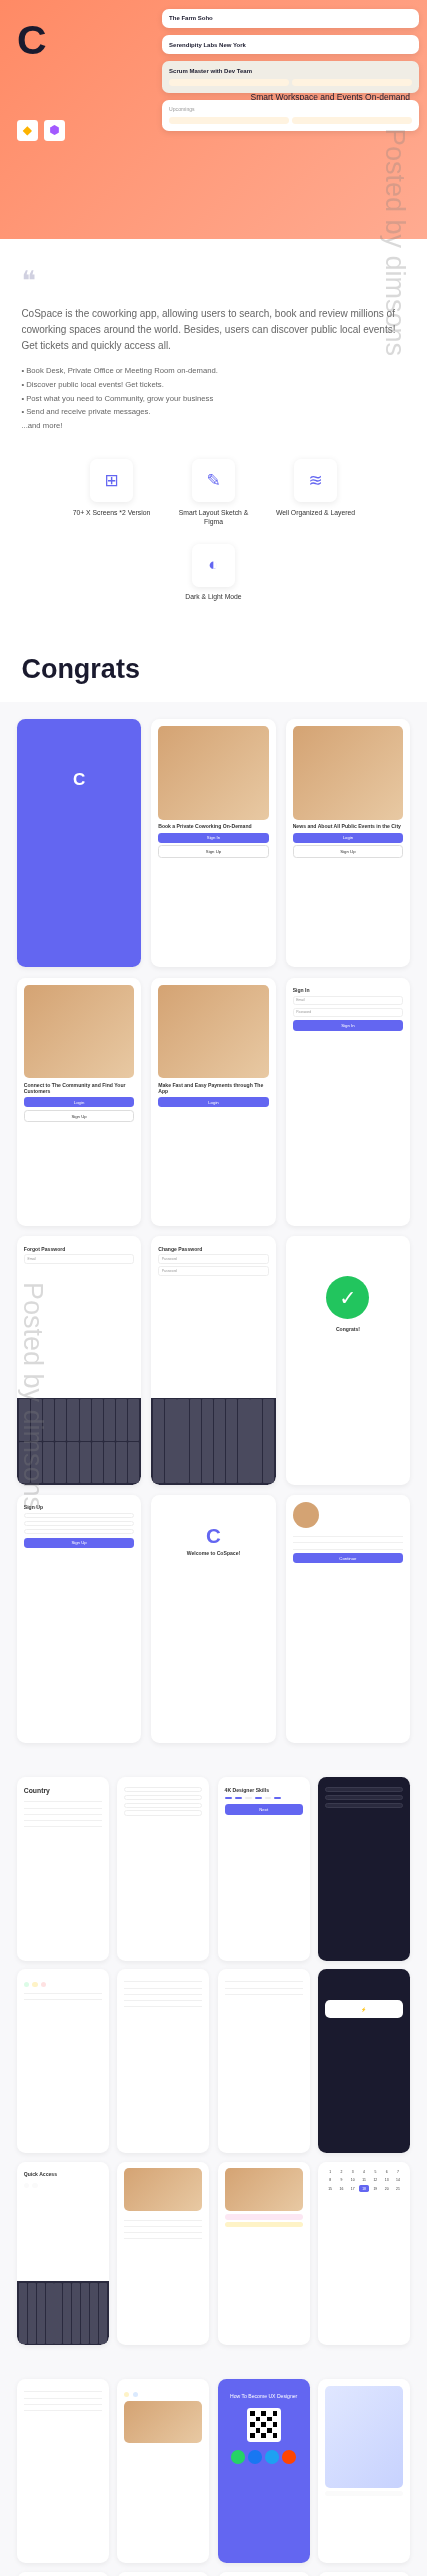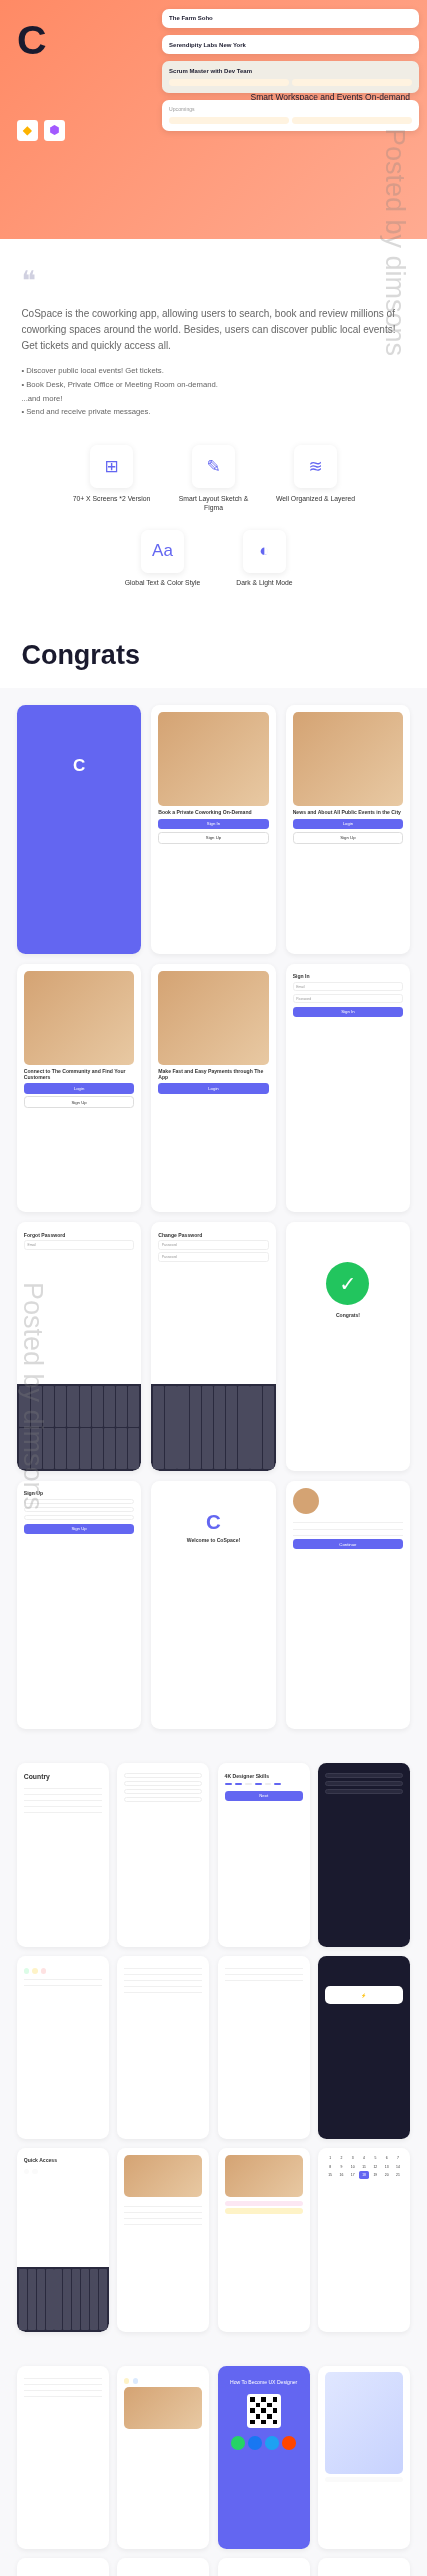--- a/index.html
+++ b/index.html
@@ -99,41 +99,38 @@
         <div class="mini-card"></div>
       </div>
     </div>
   </div>
 </div>
 
 <div class="desc-section">
   <div class="quote-mark">❝</div>
   <div class="desc-text">CoSpace is the coworking app, allowing users to search, book and review millions of coworking spaces around the world. Besides, users can discover public local events! Get tickets and quickly access all.</div>
   <div class="feature-list">
+    <div>• Book Desk, Private Office or Meeting Room on-demand.</div>
     <div>• Discover public local events! Get tickets.</div>
-    <div>• Book Desk, Private Office or Meeting Room on-demand.</div>
+    <div>• Post what you need to Community, grow your business</div>
+    <div>• Send and receive private messages.</div>
     <div>...and more!</div>
-    <div>• Send and receive private messages.</div>
   </div>
   <div class="features-grid">
     <div class="feature-box">
       <div class="feature-icon" style="color:#6366f1">⊞</div>
       <div class="feature-label">70+ X Screens *2 Version</div>
     </div>
     <div class="feature-box">
       <div class="feature-icon" style="color:#6366f1">✎</div>
       <div class="feature-label">Smart Layout Sketch &amp; Figma</div>
     </div>
     <div class="feature-box">
       <div class="feature-icon" style="color:#6366f1">≋</div>
       <div class="feature-label">Well Organized &amp; Layered</div>
-    </div>
-    <div class="feature-box">
-      <div class="feature-icon" style="color:#6366f1">Aa</div>
-      <div class="feature-label">Global Text &amp; Color Style</div>
     </div>
     <div class="feature-box">
       <div class="feature-icon" style="color:#6366f1">◐</div>
       <div class="feature-label">Dark &amp; Light Mode</div>
     </div>
   </div>
 </div>
 
 <div class="preview-title">Congrats</div>
 

